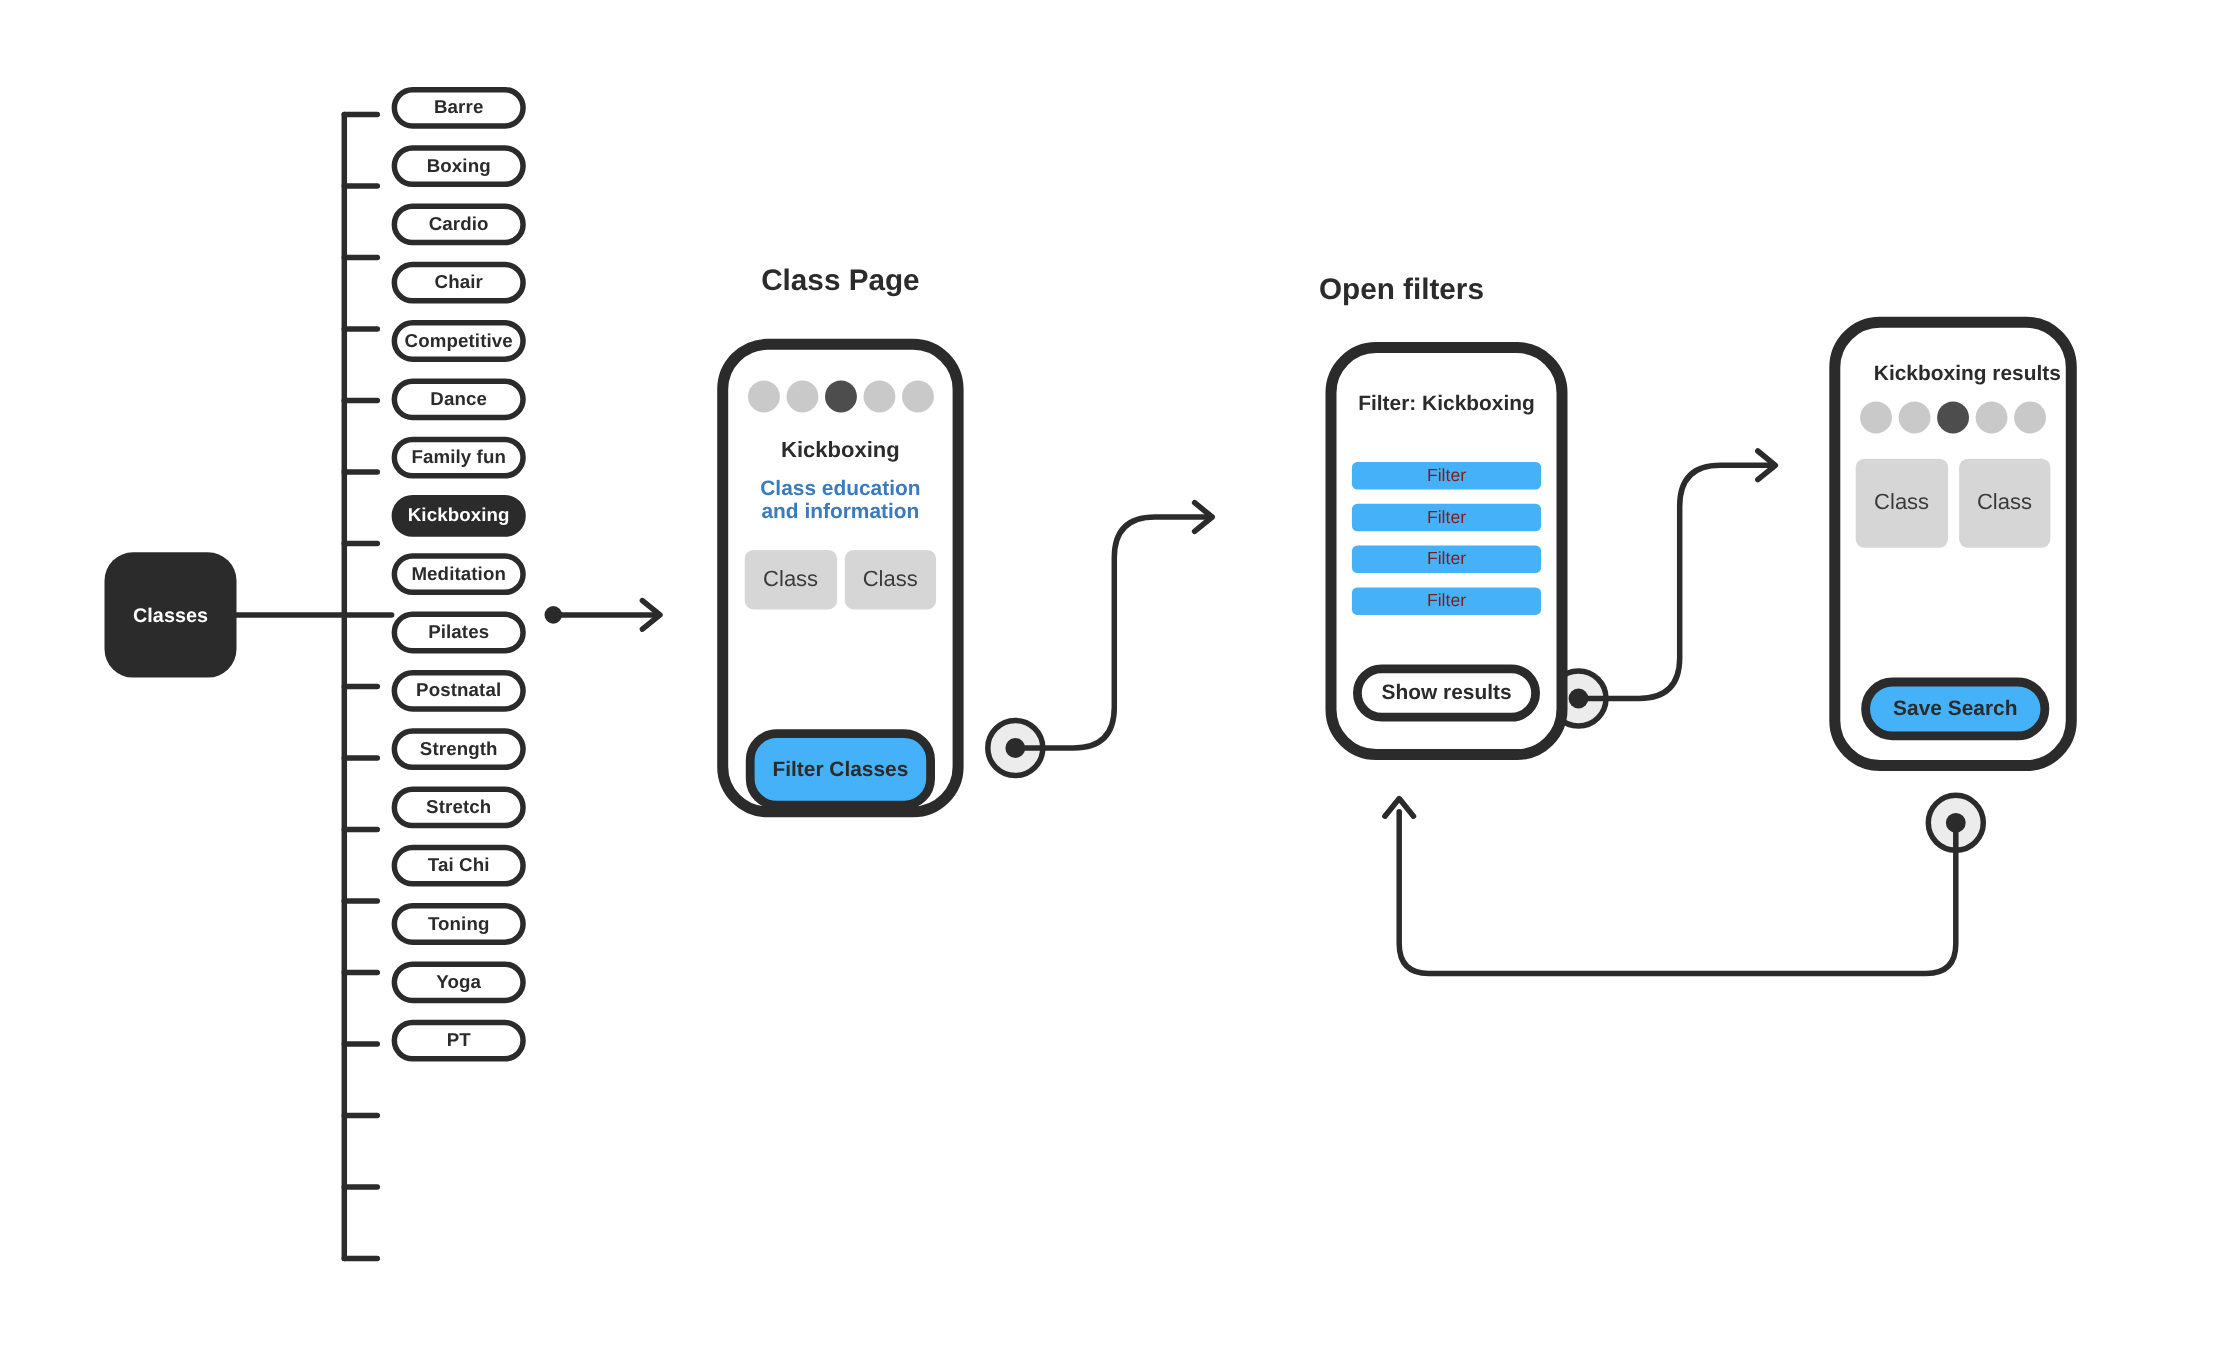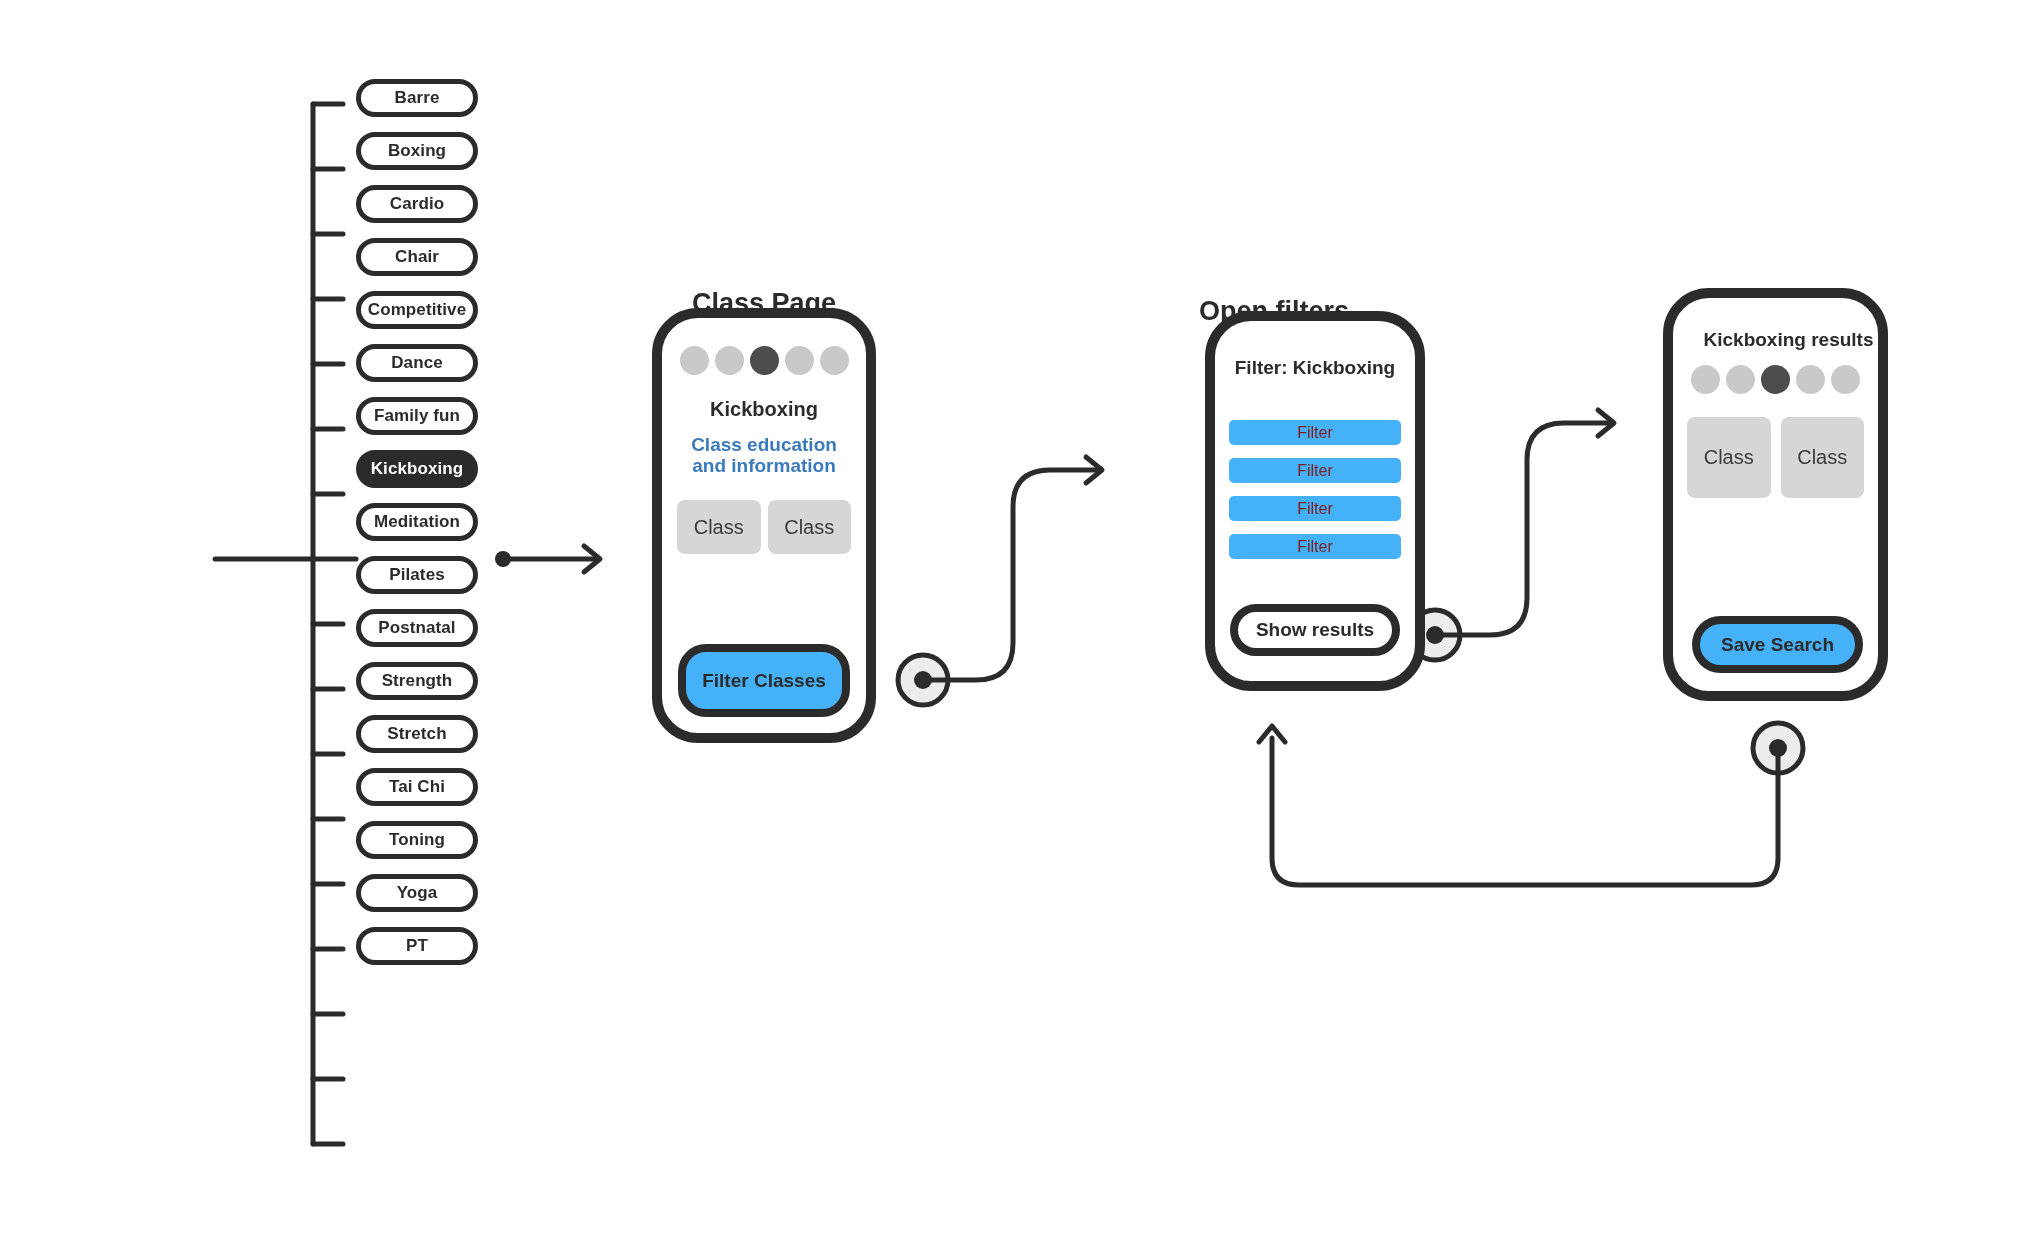--- a/index.html
+++ b/index.html
@@ -24,21 +24,21 @@
     font-weight:700; font-size:17px; letter-spacing:.1px;
   }
   .pill.selected { background:var(--dark,#2b2b2b); color:#ffffff; }
   .root-node {
     left:95px; top:502px; width:120px; height:114px; border-radius:26px;
     background:var(--dark,#2b2b2b); color:#ffffff; font-weight:700; font-size:18px;
     display:flex; align-items:center; justify-content:center; z-index:1;
   }
 
   
-  .flow-title { font-size:27px; line-height:32px; font-weight:700; text-align:center; z-index:1;margin-top:48px; }
+  .flow-title { font-size:27px; line-height:32px; font-weight:700; text-align:center; z-index:1; }
   .flow-title.t1 { left:612px; top:239px; width:304px; }
   .flow-title.t2 { left:1124px; top:247px; width:300px; }
 
   
   .phone { border:10px solid var(--dark,#2b2b2b); border-radius:46px; background:#ffffff; z-index:1; }
   .phone.p1 { left:652px;  top:308px; width:224px; height:435px; }
   .phone.p2 { left:1205px; top:311px; width:220px; height:380px; }
   .phone.p3 { left:1663px; top:288px; width:225px; height:413px; }
 
   .dots { left:0; right:0; display:flex; justify-content:center; gap:6px; }
@@ -70,21 +70,21 @@
   .filter-bar {
     height:25px; border-radius:5px; background:var(--blue,#45b1f8);
     display:flex; align-items:center; justify-content:center;
     font-size:16px; color:#7f1d1d;
   }
 
   .mock-btn {
     border:8px solid var(--dark,#2b2b2b); display:flex; align-items:center; justify-content:center;
     font-weight:700; font-size:19px; color:var(--dark,#2b2b2b);
   }
-  .p1 .mock-btn { left:16px; top:326px; width:172px; height:73px; border-radius:28px; background:var(--blue,#45b1f8); }
+  .p1 .mock-btn { left:16px; top:345px; width:172px; height:73px; border-radius:28px; background:var(--blue,#45b1f8); }
   .p2 .mock-btn { left:15px; top:283px; width:170px; height:52px; border-radius:26px; background:#ffffff; }
   .p3 .mock-btn { left:19px; top:318px; width:171px; height:57px; border-radius:29px; background:var(--blue,#45b1f8); }
   .dots.d1 { top:28px; }
   .dots.d3 { top:67px; }
 </style>
 </head>
 <body>
 
 <div class="canvas">
 
@@ -138,20 +138,21 @@
       <path class="ln" d="M1435 635 H1490 Q1527 635 1527 598 V460 Q1527 423 1564 423 H1608"></path>
       <path class="head" d="M1598 410 L1614 423 L1598 436"></path>
     </g>
 
     <g>
       <path class="ln" d="M1778 748 V858 Q1778 885 1751 885 H1299 Q1272 885 1272 858 V738"></path>
       <path class="head" d="M1259 742 L1272 726 L1285 742"></path>
     </g>
   </svg>
 
+  <div class="abs root-node">Classes</div>
   <div class="abs tree-pills">
       <div class="pill">Barre</div>
       <div class="pill">Boxing</div>
       <div class="pill">Cardio</div>
       <div class="pill">Chair</div>
       <div class="pill">Competitive</div>
       <div class="pill">Dance</div>
       <div class="pill">Family fun</div>
       <div class="pill selected">Kickboxing</div>
       <div class="pill">Meditation</div>

